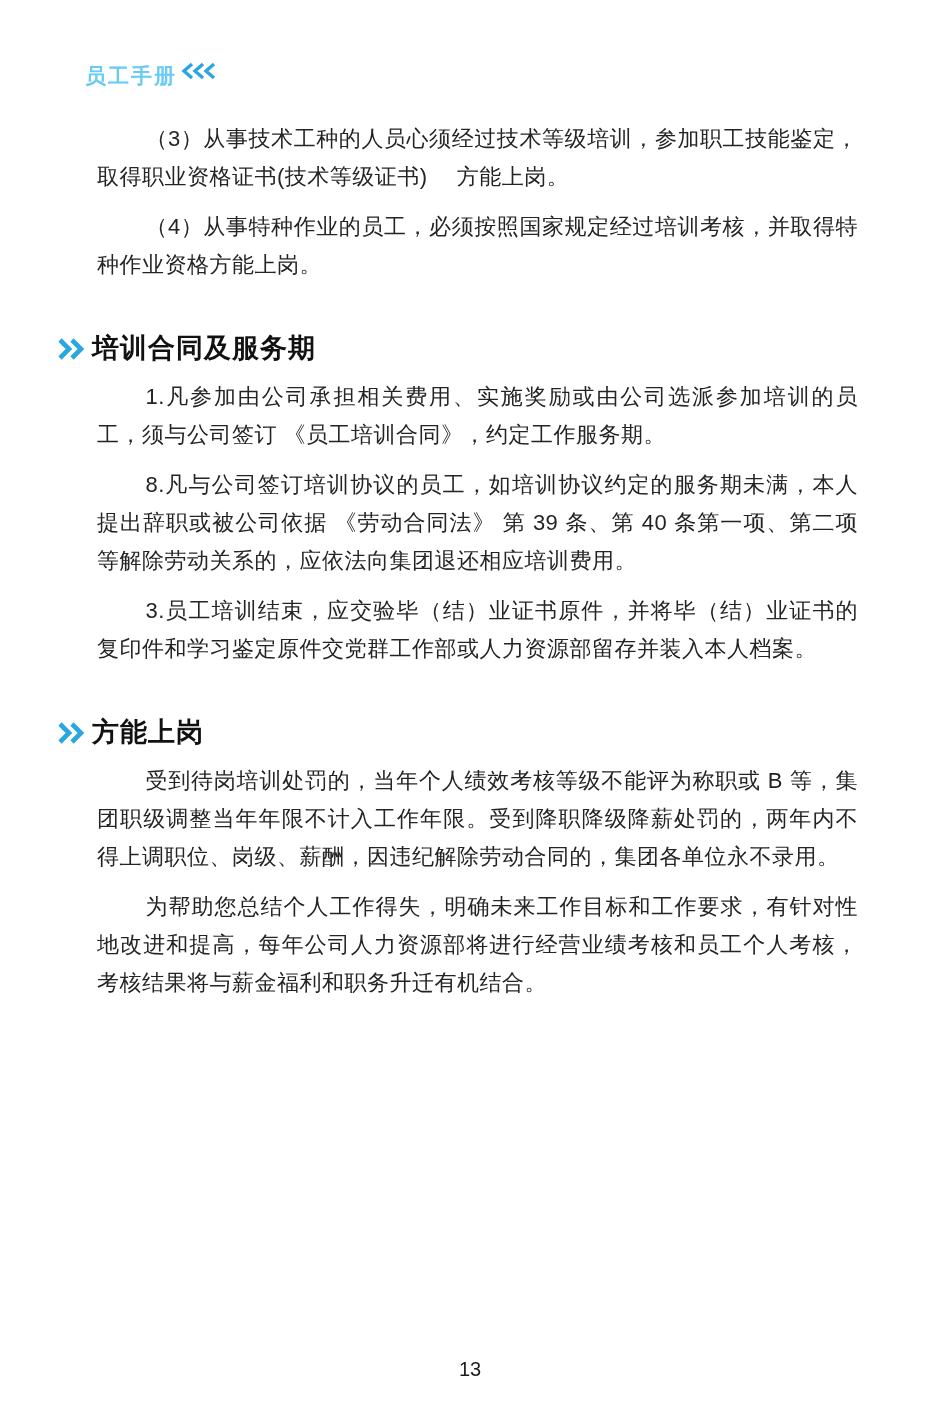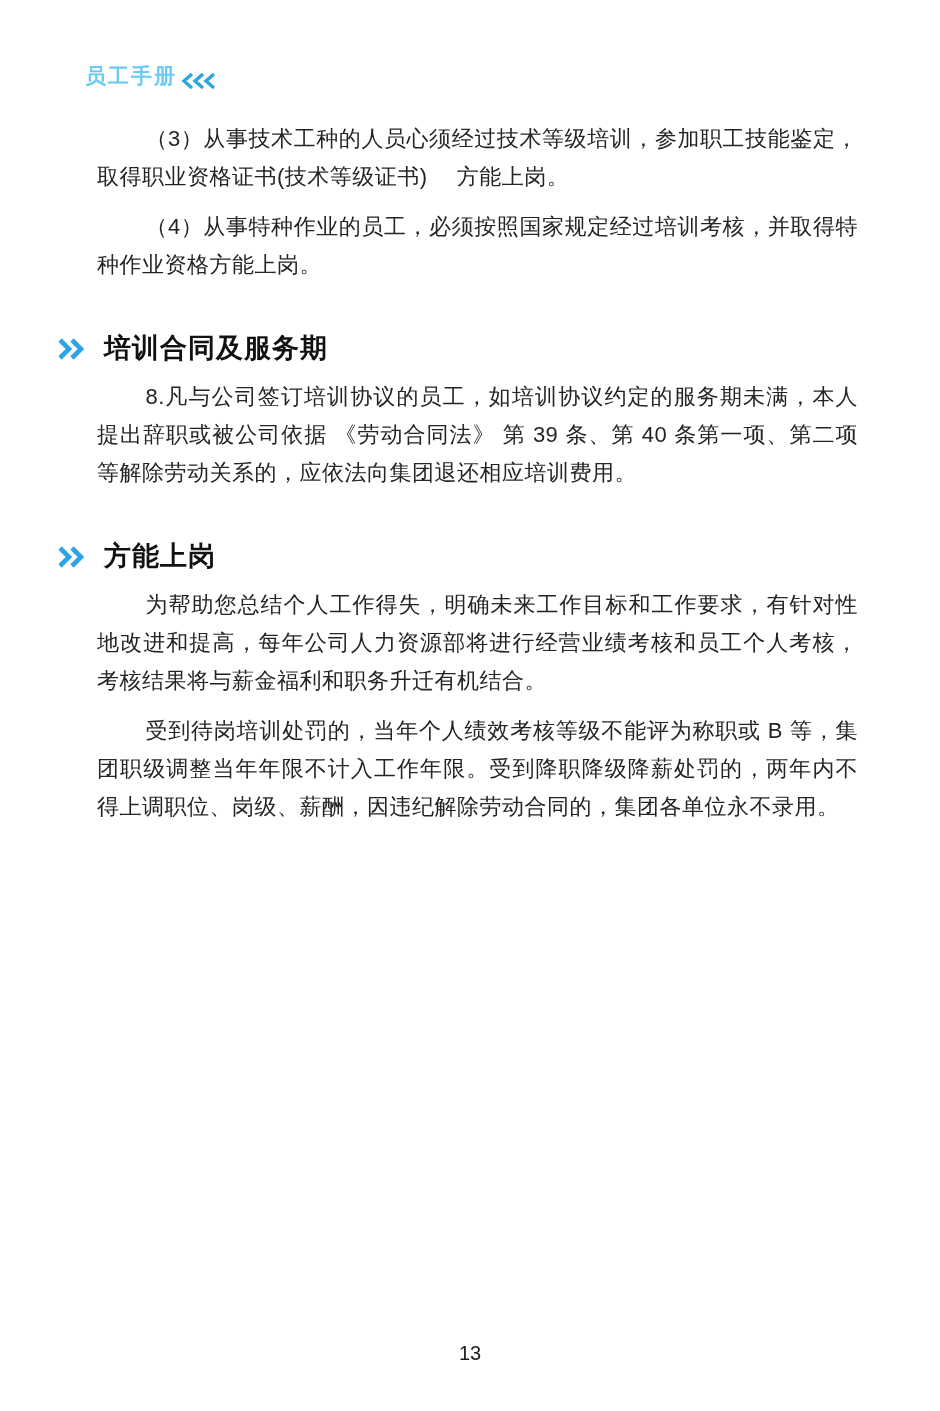--- a/index.html
+++ b/index.html
@@ -18,21 +18,21 @@
     display: flex;
     flex-direction: column;
     overflow: hidden;
   }
   .page {
     padding: 62px 70px 0 85px;
     flex: 0 0 auto;
   }
   .page-header {
     display: flex;
-    align-items: flex-end;
+    align-items: flex-start;
     gap: 2px;
     margin-bottom: 30px;
   }
   .header-title {
     color: var(--header-blue);
     font-size: 21px;
     font-weight: bold;
     letter-spacing: 2px;
   }
   .header-chevrons { display: inline-flex; align-items: center; color: var(--chevron-blue); }
@@ -41,31 +41,31 @@
     font-size: 22px;
     line-height: 38px;
     letter-spacing: 0.5px;
     text-align: justify;
     text-indent: 2.2em;
     color: var(--text-color);
   }
   .section-heading {
     display: flex;
     align-items: center;
-    gap: 18px;
+    gap: 6px;
     margin: 46px 0 12px -28px;
     font-size: 27px;
     font-weight: bold;
     color: #111111;
     letter-spacing: 1px;
   }
   .heading-chevron { display: inline-flex; align-items: center; color: var(--chevron-blue); margin-top: 2px; }
   .page-number {
     margin-top: auto;
-    margin-bottom: 46px;
+    margin-bottom: 30px;
     text-align: center;
     font-size: 20px;
     color: #1c1c1c;
   }
 </style>
 </head>
 <body>
 
 <div class="page">
 
@@ -85,30 +85,32 @@
 
   <h2 class="section-heading">
     <span class="heading-chevron">
       <svg width="29" height="24" viewBox="0 0 29 24" aria-hidden="true">
         <path d="M3 3 L12 12 L3 21" fill="none" stroke="currentColor" stroke-width="4.6"></path>
         <path d="M15 3 L24 12 L15 21" fill="none" stroke="currentColor" stroke-width="4.6"></path>
       </svg>
     </span>
     <span>培训合同及服务期</span>
   </h2>
+  <p class="body-para">1.凡参加由公司承担相关费用、实施奖励或由公司选派参加培训的员工，须与公司签订 《员工培训合同》，约定工作服务期。</p>
   <p class="body-para">8.凡与公司签订培训协议的员工，如培训协议约定的服务期未满，本人提出辞职或被公司依据 《劳动合同法》 第 39 条、第 40 条第一项、第二项等解除劳动关系的，应依法向集团退还相应培训费用。</p>
+  <p class="body-para">3.员工培训结束，应交验毕（结）业证书原件，并将毕（结）业证书的复印件和学习鉴定原件交党群工作部或人力资源部留存并装入本人档案。</p>
 
   <h2 class="section-heading">
     <span class="heading-chevron">
       <svg width="29" height="24" viewBox="0 0 29 24" aria-hidden="true">
         <path d="M3 3 L12 12 L3 21" fill="none" stroke="currentColor" stroke-width="4.6"></path>
         <path d="M15 3 L24 12 L15 21" fill="none" stroke="currentColor" stroke-width="4.6"></path>
       </svg>
     </span>
     <span>方能上岗</span>
   </h2>
+  <p class="body-para">受到待岗培训处罚的，当年个人绩效考核等级不能评为称职或 B 等，集团职级调整当年年限不计入工作年限。受到降职降级降薪处罚的，两年内不得上调职位、岗级、薪酬，因违纪解除劳动合同的，集团各单位永不录用。</p>
   <p class="body-para">为帮助您总结个人工作得失，明确未来工作目标和工作要求，有针对性地改进和提高，每年公司人力资源部将进行经营业绩考核和员工个人考核，考核结果将与薪金福利和职务升迁有机结合。</p>
-  <p class="body-para">受到待岗培训处罚的，当年个人绩效考核等级不能评为称职或 B 等，集团职级调整当年年限不计入工作年限。受到降职降级降薪处罚的，两年内不得上调职位、岗级、薪酬，因违纪解除劳动合同的，集团各单位永不录用。</p>
 
 
 </div>
 
 <div class="page-number">13</div>
 
 </body></html>

